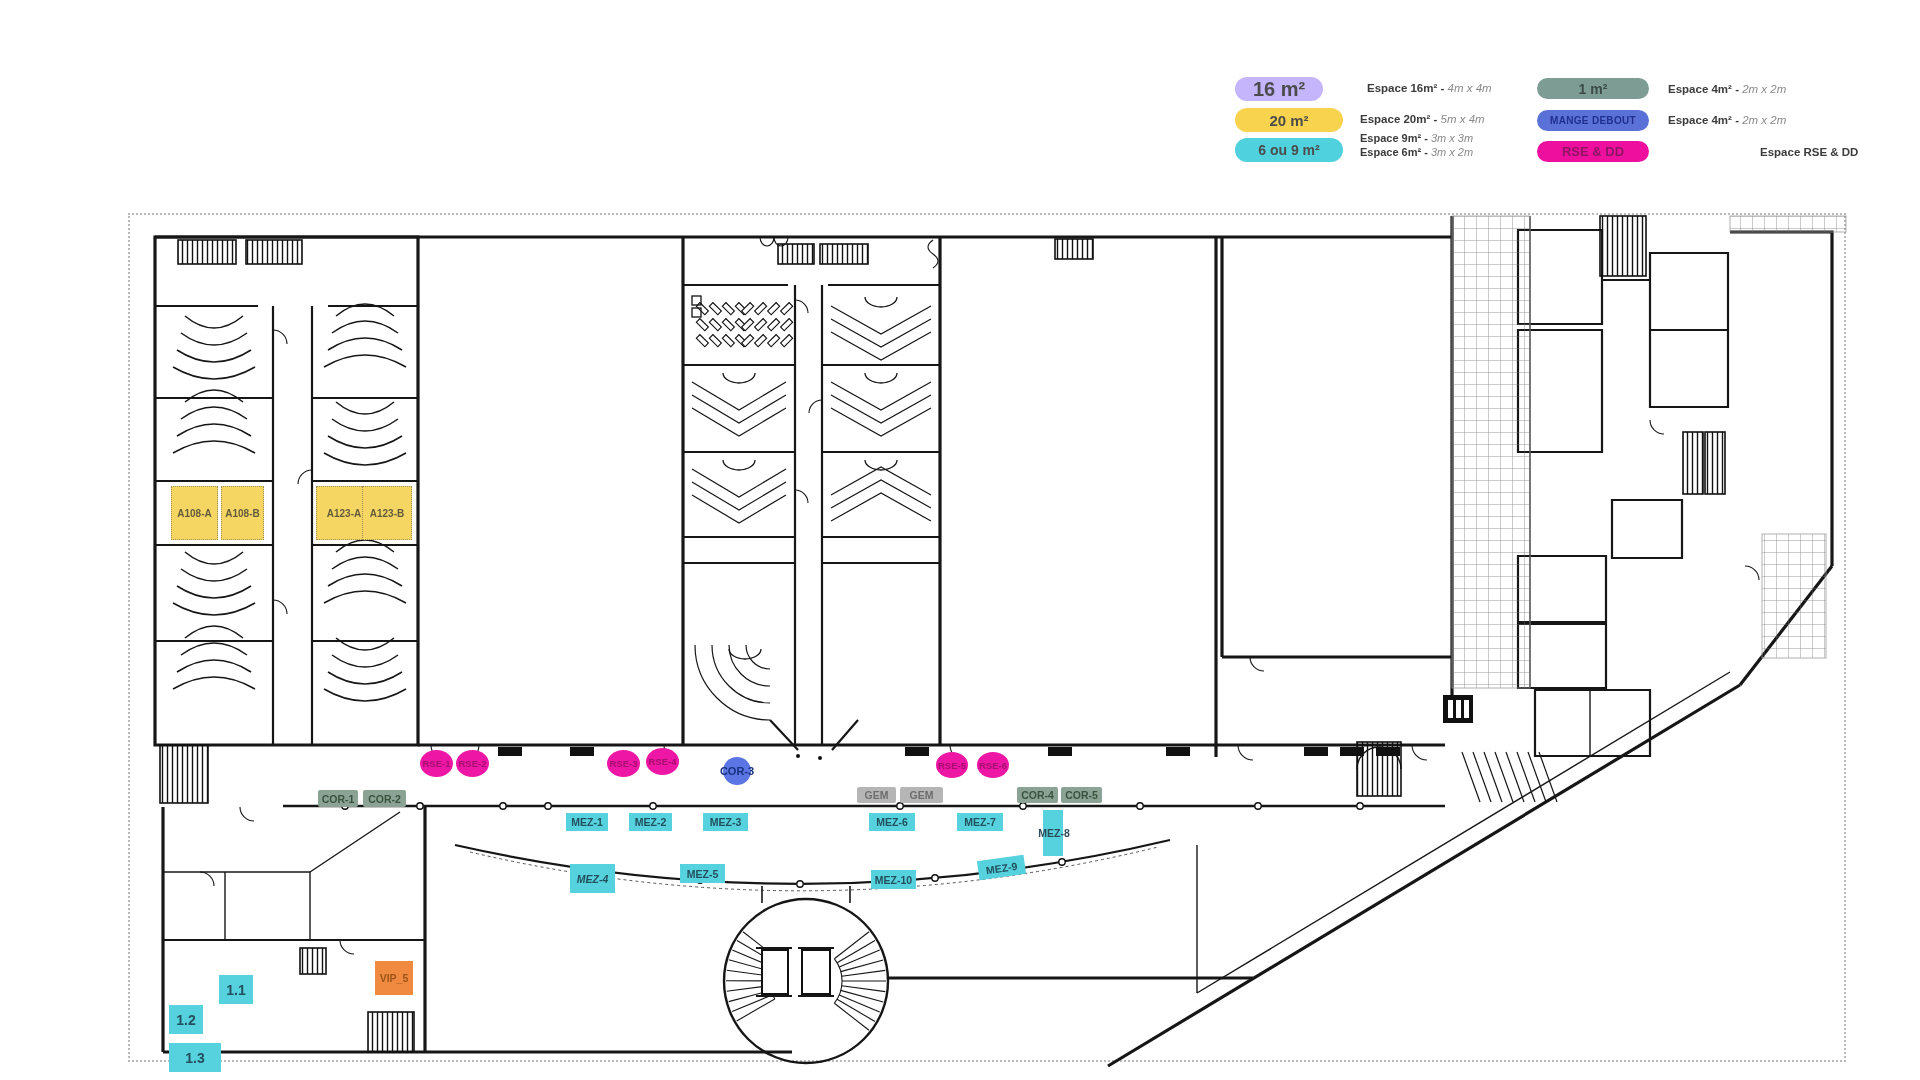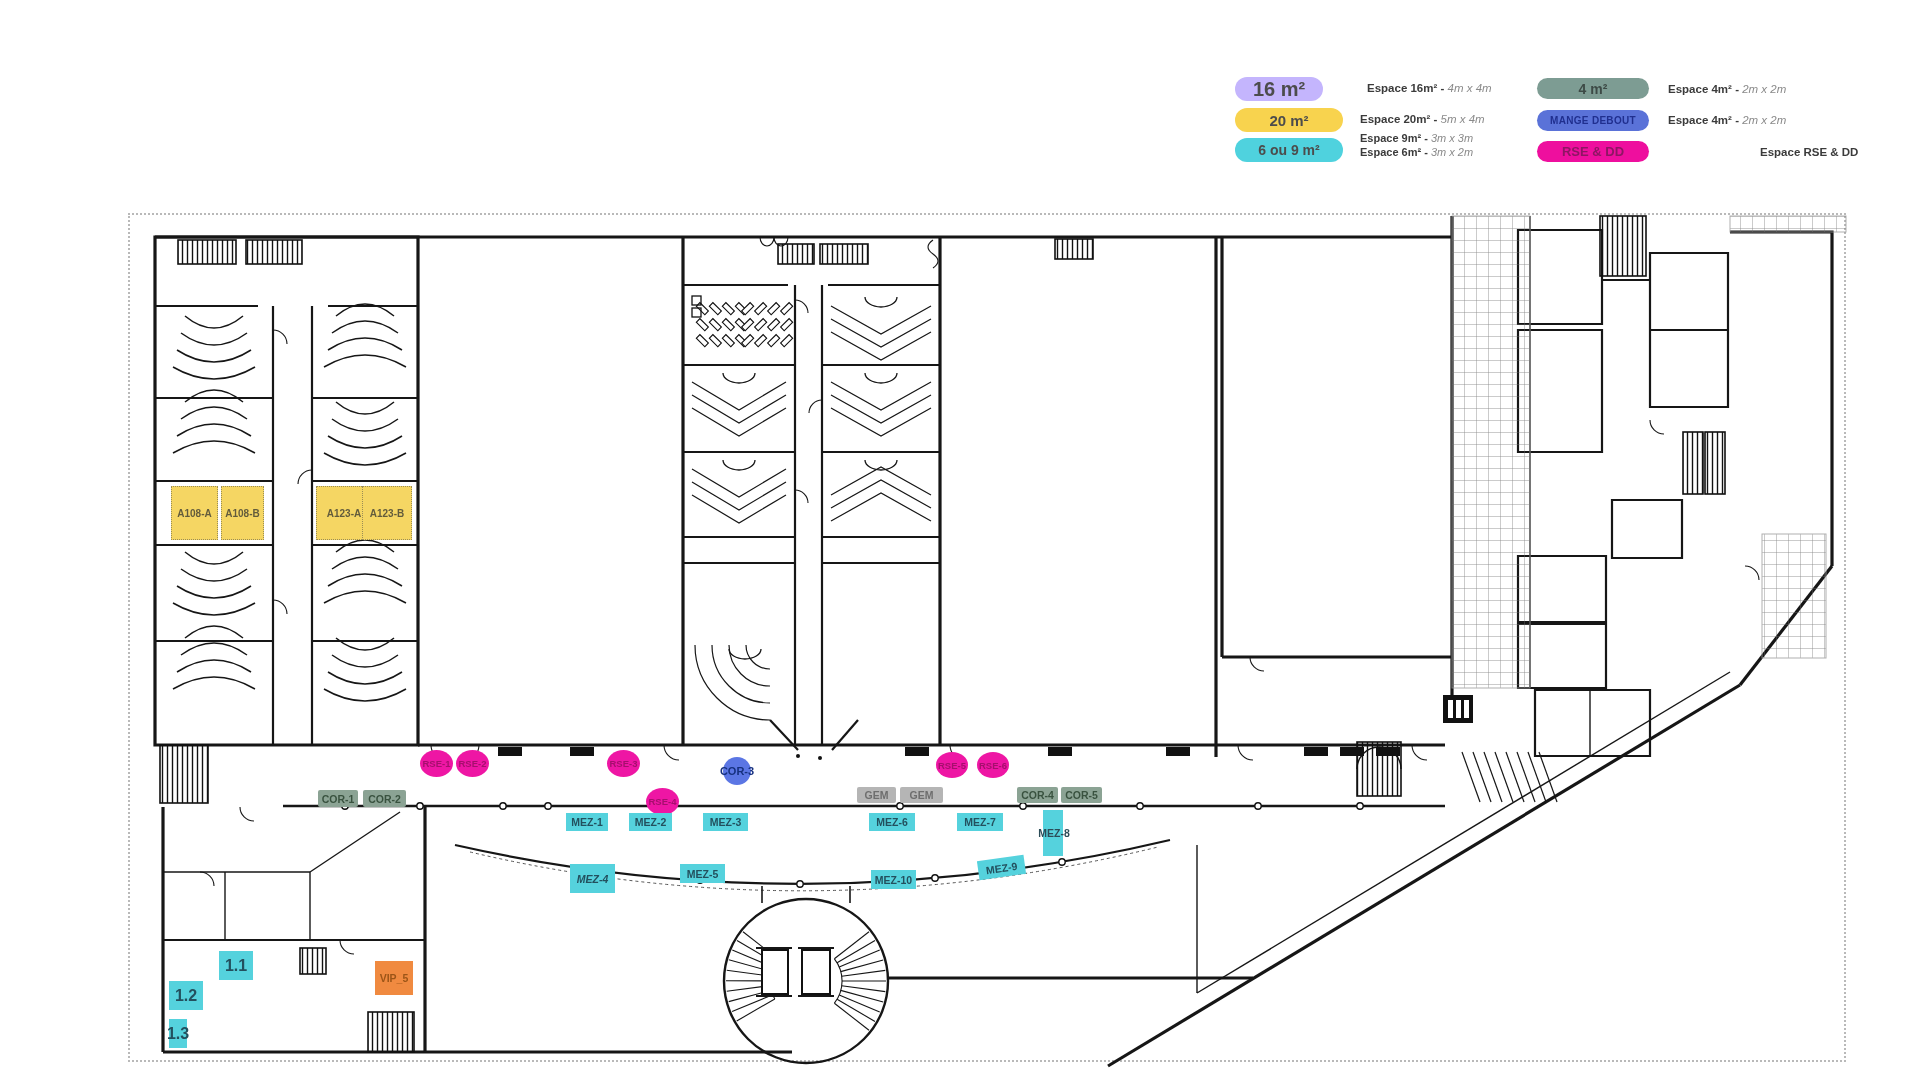--- a/index.html
+++ b/index.html
@@ -23,42 +23,42 @@
   .d4{left:1668px;top:83px;}  .d5{left:1668px;top:114px;} .d6{left:1760px;top:146px;}
   
   .plan-frame{position:absolute;left:128px;top:213px;width:1718px;height:849px;
               border:2px dotted #b9b9b9;box-sizing:border-box;background:#fff;z-index:0;}
   #plan{position:absolute;left:0;top:0;width:1920px;height:1080px;z-index:1;}
   
   .booth{position:absolute;display:flex;align-items:center;justify-content:center;
          font-weight:bold;box-sizing:border-box;z-index:5;font-size:10.5px;white-space:nowrap;cursor:pointer;}
   .b-yellow{background:#f5d663;border:1px dotted #9a8d55;color:#635c3c;font-size:10px;}
   .b-cyan{background:#55d2dd;color:#23505e;}
-  .b-cyan-sm{background:#55d2dd;color:#23505e;font-size:16px;}
+  .b-cyan-sm{background:#55d2dd;color:#23505e;font-size:14px;margin-top:24px;}
   .b-pink{background:#ee16a4;border-radius:50%;color:#a50f6d;font-size:9.5px;}
   .b-sage{background:#8ba394;color:#39523f;border-radius:2px;font-size:10.5px;}
   .b-gray{background:#b5b5b5;color:#6e6e6e;border-radius:2px;}
   .b-orange{background:#f08a40;color:#9c5517;}
   .cor3-wrap{background:transparent;}
   .cor3-circle{position:absolute;left:9px;top:0;width:28px;height:28px;border-radius:50%;
                background:#5b76e4;}
   .cor3-label{position:relative;color:#16307e;font-size:11px;font-weight:bold;}
   .mez8-label{background:transparent;color:#2c4c58;font-size:10.5px;}
 </style>
 </head>
 <body>
 
 <div class="stage">
 
 
   <div>
     <span class="pill p-16">16 m²</span>
     <span class="pill p-20">20 m²</span>
     <span class="pill p-69">6 ou 9 m²</span>
-    <span class="pill p-4">4 m²</span>
+    <span class="pill p-4">1 m²</span>
     <span class="pill p-md">MANGE DEBOUT</span>
     <span class="pill p-rse">RSE &amp; DD</span>
     <span class="ldesc d1"><b>Espace 16m²</b><span> - </span><i>4m x 4m</i></span>
     <span class="ldesc d2"><b>Espace 20m²</b><span> - </span><i>5m x 4m</i></span>
     <span class="ldesc d3a"><b>Espace 9m²</b><span> - </span><i>3m x 3m</i></span>
     <span class="ldesc d3b"><b>Espace 6m²</b><span> - </span><i>3m x 2m</i></span>
     <span class="ldesc d4"><b>Espace 4m²</b><span> - </span><i>2m x 2m</i></span>
     <span class="ldesc d5"><b>Espace 4m²</b><span> - </span><i>2m x 2m</i></span>
     <span class="ldesc d6"><b>Espace RSE &amp; DD</b></span>
   </div>
@@ -327,21 +327,21 @@
     </svg>
 
   <div class="booth b-yellow" style="left:171px;top:486px;width:47px;height:54px;">A108-A</div>
   <div class="booth b-yellow" style="left:221px;top:486px;width:43px;height:54px;">A108-B</div>
   <div class="booth b-yellow" style="left:316px;top:486px;width:56px;height:54px;">A123-A</div>
   <div class="booth b-yellow" style="left:362px;top:486px;width:50px;height:54px;">A123-B</div>
 
   <div class="booth b-pink" style="left:420px;top:750px;width:33px;height:27px;">RSE-1</div>
   <div class="booth b-pink" style="left:456px;top:750px;width:33px;height:27px;">RSE-2</div>
   <div class="booth b-pink" style="left:607px;top:750px;width:33px;height:27px;">RSE-3</div>
-  <div class="booth b-pink" style="left:646px;top:788px;width:33px;height:27px;">RSE-4</div>
+  <div class="booth b-pink" style="left:646px;top:748px;width:33px;height:27px;">RSE-4</div>
   <div class="booth b-pink" style="left:936px;top:752px;width:32px;height:26px;">RSE-5</div>
   <div class="booth b-pink" style="left:977px;top:752px;width:32px;height:26px;">RSE-6</div>
 
   <div class="booth cor3-wrap" style="left:714px;top:757px;width:46px;height:28px;">
     <span class="cor3-circle"></span>
     <span class="cor3-label">COR-3</span>
   </div>
 
   <div class="booth b-sage" style="left:318px;top:790px;width:40px;height:17px;">COR-1</div>
   <div class="booth b-sage" style="left:363px;top:790px;width:43px;height:17px;">COR-2</div>
@@ -358,16 +358,16 @@
   <div class="booth b-cyan" style="left:680px;top:864px;width:45px;height:19px;">MEZ-5</div>
   <div class="booth b-cyan" style="left:869px;top:813px;width:46px;height:18px;">MEZ-6</div>
   <div class="booth b-cyan" style="left:957px;top:813px;width:46px;height:18px;">MEZ-7</div>
   <div class="booth b-cyan" style="left:1043px;top:810px;width:20px;height:46px;"></div>
   <div class="booth mez8-label" style="left:1030px;top:826px;width:48px;height:14px;">MEZ-8</div>
   <div class="booth b-cyan" style="left:978px;top:858px;width:47px;height:19px;transform:rotate(-8deg);">MEZ-9</div>
   <div class="booth b-cyan" style="left:871px;top:870px;width:45px;height:19px;">MEZ-10</div>
 
   <div class="booth b-cyan-sm" style="left:219px;top:951px;width:34px;height:29px;">1.1</div>
   <div class="booth b-cyan-sm" style="left:169px;top:981px;width:34px;height:29px;">1.2</div>
-  <div class="booth b-cyan-sm" style="left:169px;top:1019px;width:18px;height:29px;">1.3</div>
+  <div class="booth b-cyan-sm" style="left:169px;top:1019px;width:52px;height:29px;">1.3</div>
 
   <div class="booth b-orange" style="left:375px;top:961px;width:38px;height:34px;">VIP_5</div>
 </div>
 
 </body></html>

